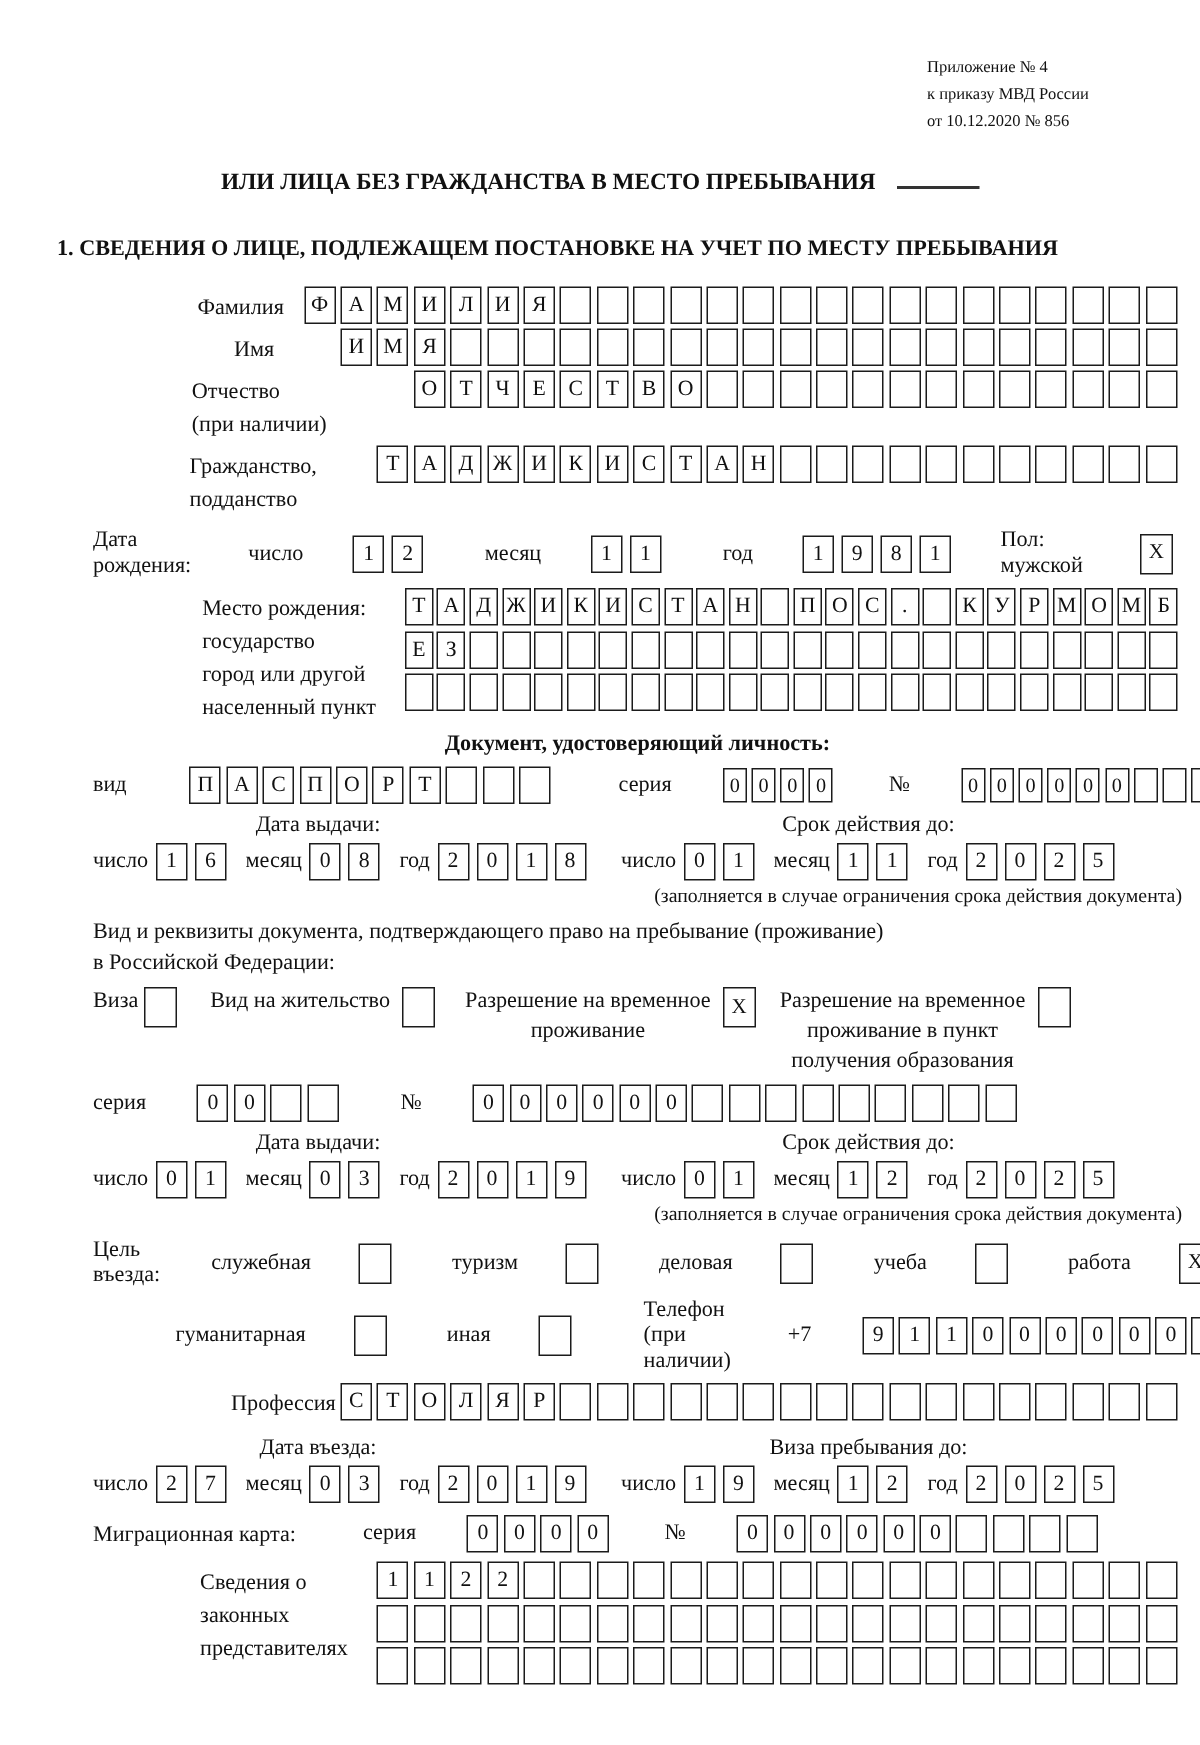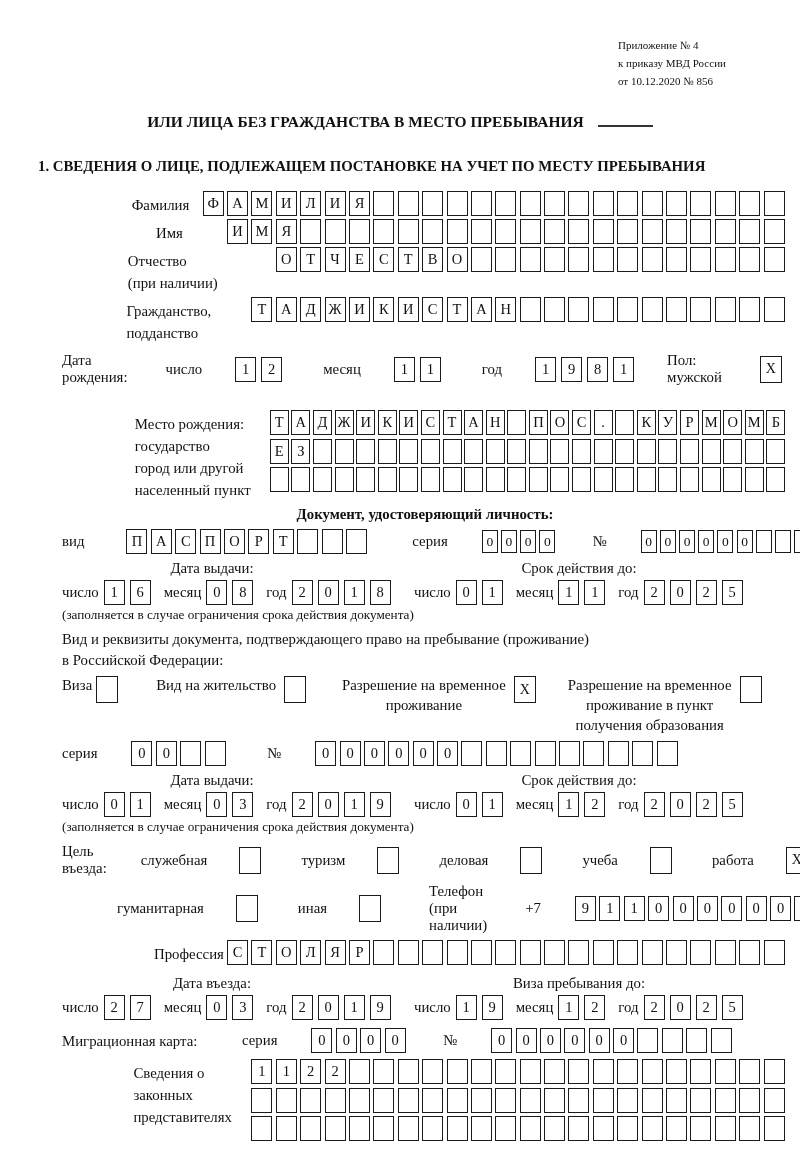--- a/index.html
+++ b/index.html
@@ -33,24 +33,24 @@
   .dateblock{margin-top:6px;margin-bottom:4px;}
   .datecols{display:flex;}
   .datecol.left{width:352px;flex:none;}
   .datecol.rt{flex:1;}
   .datehead{text-align:center;width:300px;margin-bottom:3px;}
   .rt .datehead{width:330px;}
   .dateline{display:flex;align-items:center;}
   .dlbl{margin-right:5px;flex:none;}
   .dlbl.mid{margin-left:8px;}
   .dates .cell{margin-right:5px;}
-  .note-r{text-align:left;font-size:13.2px;margin-top:2px;font-family:Liberation Serif, serif;}
+  .note-r{text-align:right;font-size:13.2px;margin-top:2px;font-family:Liberation Serif, serif;}
   
   .resline{margin-bottom:4px;}
-  .optrow{display:flex;align-items:flex-start;margin-top:6px;margin-bottom:6px;gap:16px;}
+  .optrow{display:flex;align-items:flex-start;margin-top:6px;margin-bottom:6px;}
   .opt{display:flex;align-items:flex-start;}
   .optlines{text-align:center;line-height:20px;}
   .opt .checkbox{margin-left:8px;margin-top:1px;}
   
   .prow{display:flex;align-items:center;margin-bottom:6px;gap:28px;}
   .prow .checkbox{margin-right:12px;margin-left:4px;}
   .indent{margin-left:55px;}
 </style>
 </head>
 <body>
@@ -211,21 +211,21 @@
           <span class="cell">9</span>
           <span class="cell">8</span>
           <span class="cell">1</span>
         </span>
       <span class="mr6">Пол: мужской</span>
       <span class="checkbox">X</span>
       <span class="mr6 ml8">женский</span>
       <span class="checkbox"></span>
     </div>
 
-    <div class="row" style="margin-top:24px">
+    <div class="row" style="margin-top:6px">
       <div class="lbl w-bp">
         <div>Место рождения:</div>
         <div>государство</div>
         <div>город или другой</div>
         <div>населенный пункт</div>
       </div>
       <div class="stack">
         <div class="cells tight">
             <span class="cell">Т</span>
             <span class="cell">А</span>

